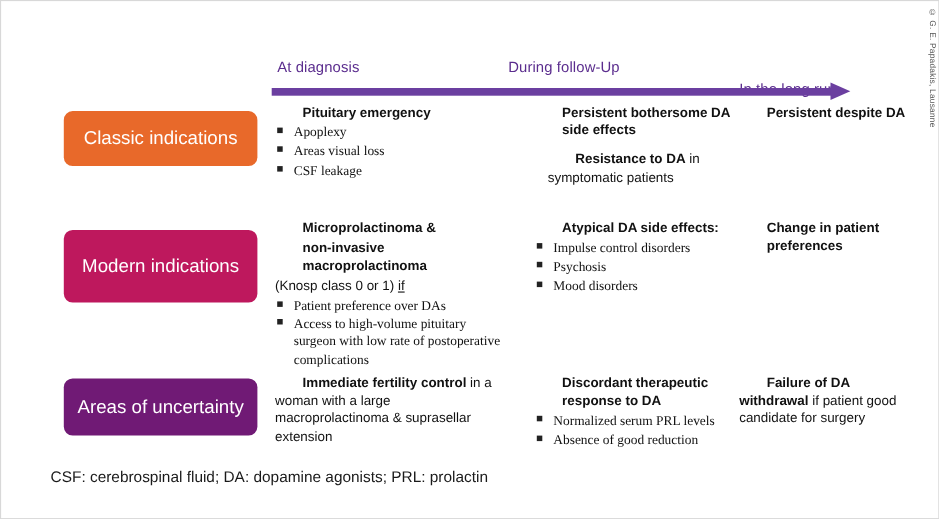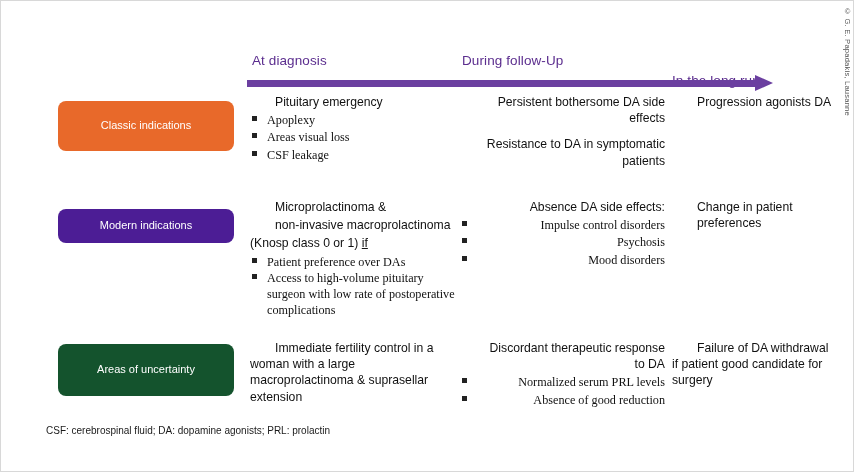--- a/index.html
+++ b/index.html
@@ -66,58 +66,59 @@
     border-left: 18px solid #6B3FA0;
   }
 
   
   .cat-box {
     position: absolute;
     left: 57px;
     width: 176px;
     border-radius: 8px;
     color: #ffffff;
-    font-size: 11px;
+    font-size: 17px;
     font-weight: 400;
     display: flex;
     align-items: center;
     justify-content: center;
     text-align: center;
     line-height: 1.22;
     box-sizing: border-box;
     padding: 4px 8px;
   }
   .cat-box.r1 { top: 100px; height: 50px; background: #E8692A; }
-  .cat-box.r2 { top: 208px; height: 34px; background: #4c1d95; }
-  .cat-box.r3 { top: 343px; height: 52px; background: #14532d; }
+  .cat-box.r2 { top: 208px; height: 66px; background: #be185d; }
+  .cat-box.r3 { top: 343px; height: 52px; background: #701a75; }
 
   
   .cell {
     position: absolute;
     color: #111111;
     font-size: 12.2px;
     line-height: 1.33;
   }
   .cell.col1 { left: 249px; width: 205px; }
-  .cell.col2 { left: 459px; width: 205px; text-align: right; }
+  .cell.col2 { left: 485px; width: 205px; }
   .cell.col3 { left: 671px; width: 160px; }
 
   .cell.row1 { top: 93px; }
   .cell.row2 { top: 198px; }
   .cell.row3 { top: 339px; }
 
   .hd {
-    font-weight: normal;
+    font-weight: bold;
     padding-left: 25px;
   }
   .para {
     margin: 0 0 2px 0;
   }
   .para.gap {
     margin-top: 10px;
+    margin-left: 12px;
   }
   .ul {
     list-style: none;
     margin: 1px 0 0 0;
     padding: 0;
     font-family: Liberation Serif, serif;
   }
   .ul li {
     position: relative;
     padding-left: 17px;
@@ -133,21 +134,21 @@
     background: #222222;
   }
   .ul.tight li { margin-bottom: 0px; }
   u.uline { text-decoration: underline; }
 
   
   .footnote {
     position: absolute;
     left: 45px;
     top: 424px;
-    font-size: 10px;
+    font-size: 14px;
     color: #1a1a1a;
     white-space: nowrap;
   }
 
   
   .copyright {
     position: absolute;
     right: 1px;
     top: 6px;
     font-size: 7.6px;
@@ -194,37 +195,37 @@
   </div>
 
   <div class="cell col2 row1">
     <div class="para hd">Persistent bothersome DA side effects</div>
     <div class="para gap">
       <span class="hd">Resistance to DA</span><span> in symptomatic patients</span>
     </div>
   </div>
 
   <div class="cell col3 row1">
-    <div class="para hd">Progression agonists DA</div>
+    <div class="para hd">Persistent despite DA</div>
   </div>
 
   <div class="cell col1 row2">
     <div class="para hd">Microprolactinoma &amp;</div>
     <div class="para hd">non-invasive macroprolactinoma</div>
     <div class="para">
       <span>(Knosp class 0 or 1) </span><u class="uline">if</u>
     </div>
     <ul class="ul tight">
       <li><span class="bullet"></span><span>Patient preference over DAs</span></li>
       <li><span class="bullet"></span><span>Access to high-volume pituitary surgeon with low rate of postoperative complications</span></li>
     </ul>
   </div>
 
   <div class="cell col2 row2">
-    <div class="para hd">Absence DA side effects:</div>
+    <div class="para hd">Atypical DA side effects:</div>
     <ul class="ul">
       <li><span class="bullet"></span><span>Impulse control disorders</span></li>
       <li><span class="bullet"></span><span>Psychosis</span></li>
       <li><span class="bullet"></span><span>Mood disorders</span></li>
     </ul>
   </div>
 
   <div class="cell col3 row2">
     <div class="para hd">Change in patient preferences</div>
   </div>

